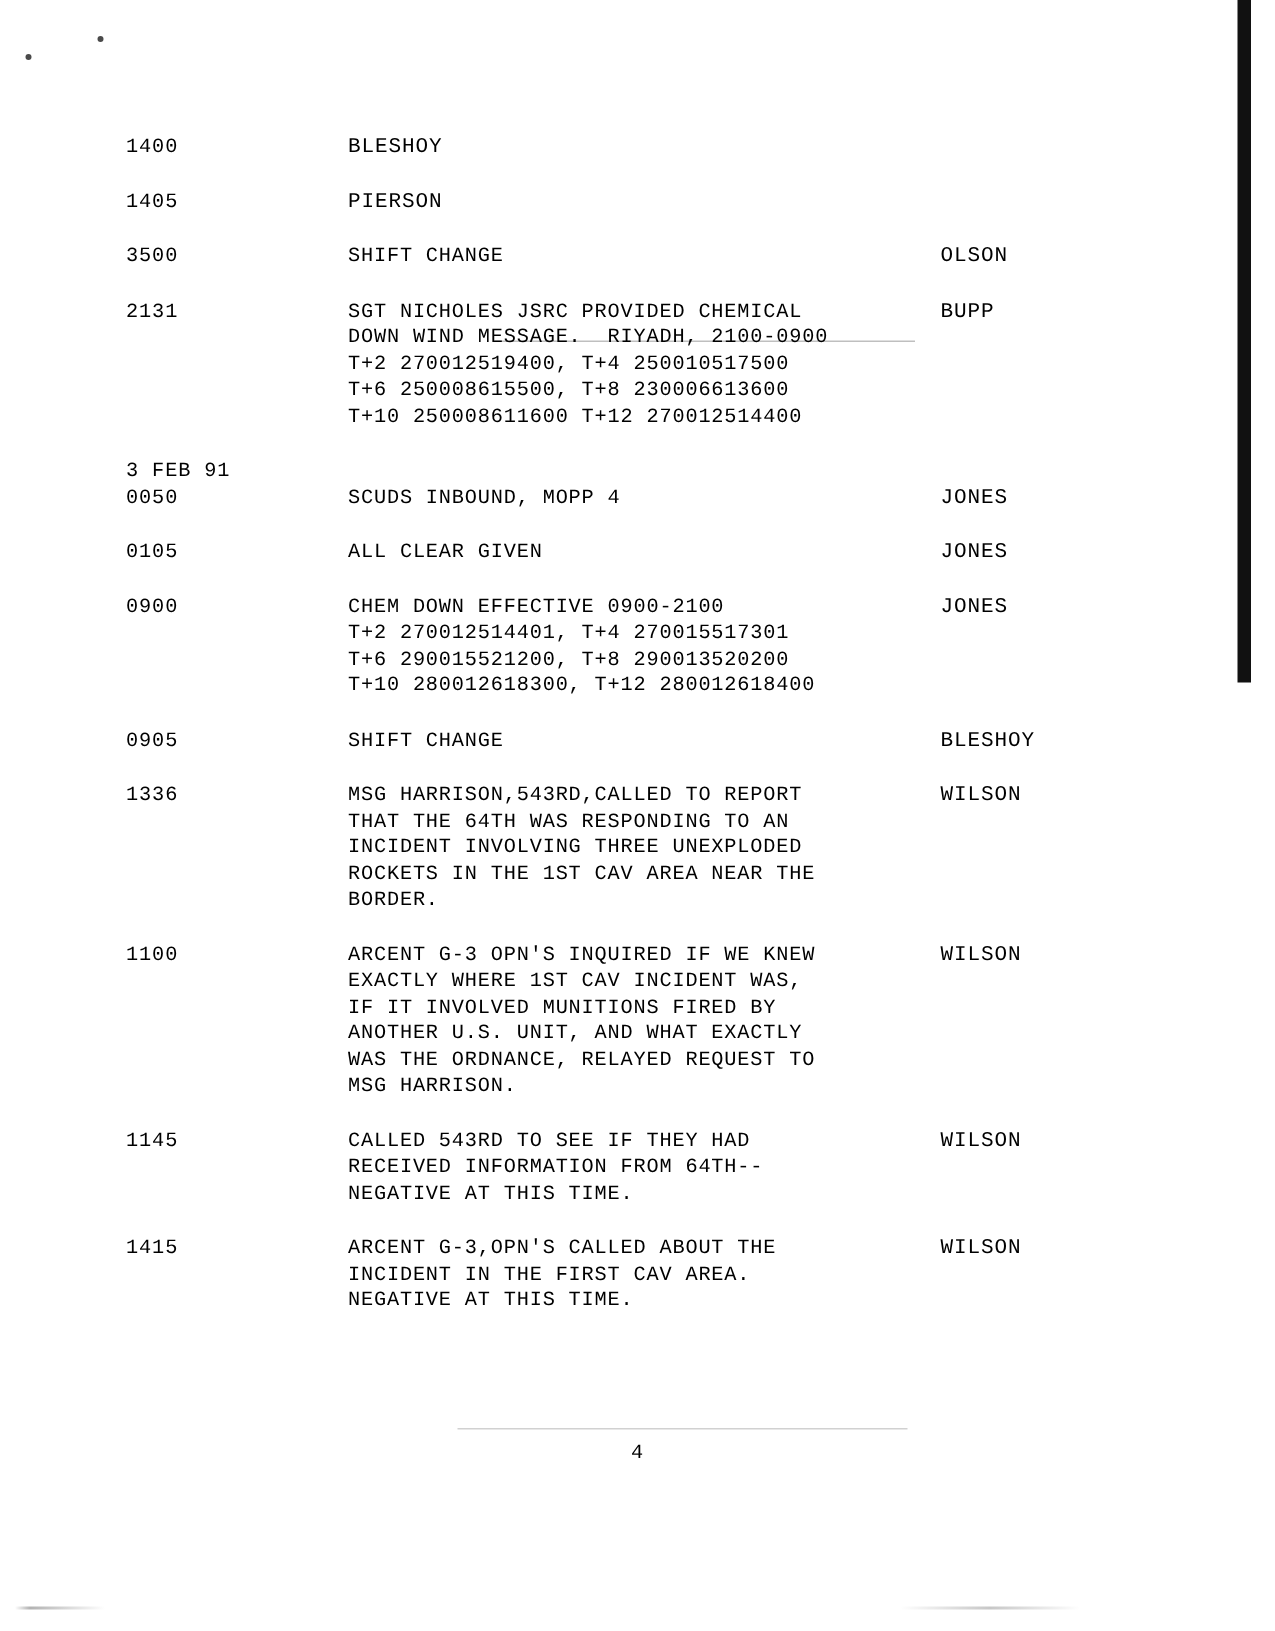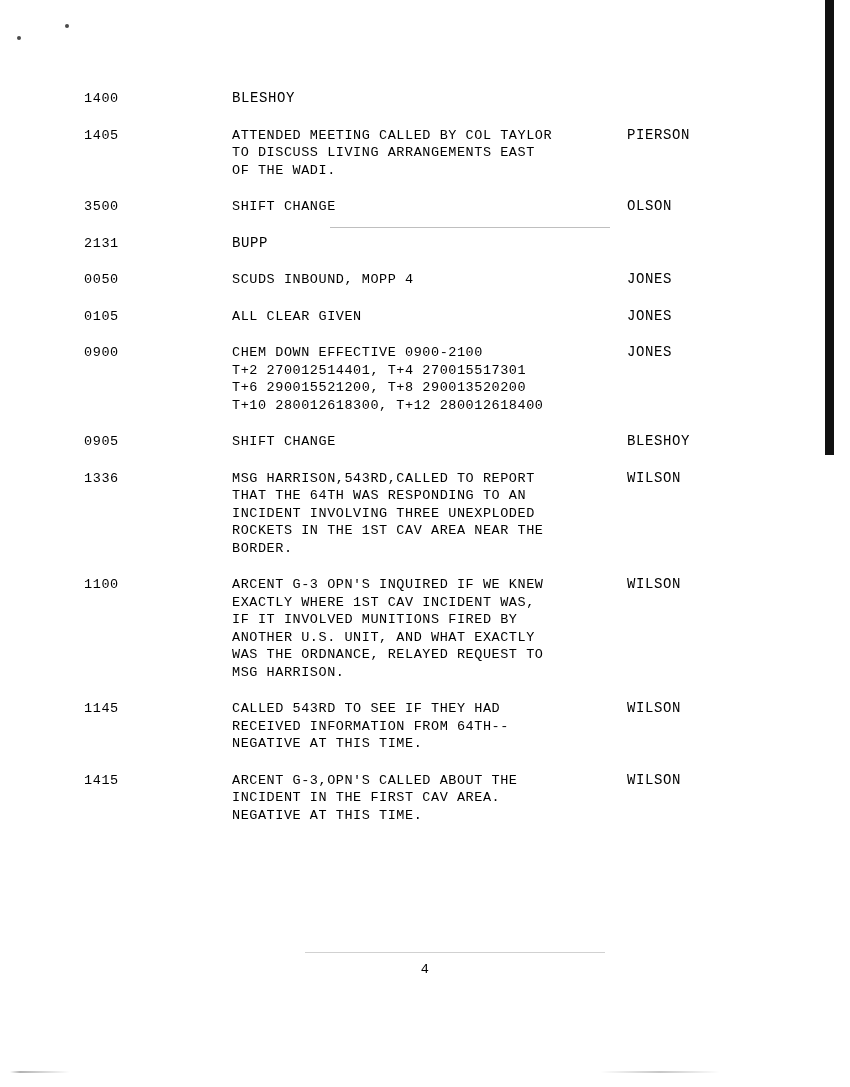--- a/index.html
+++ b/index.html
@@ -135,34 +135,37 @@
   <div class="streak streak-2"></div>
   <div class="bottom-smudge"></div>
 
   <div class="log" id="log-body">
       <div class="entry">
         <div class="col-time">1400</div>
         <div class="col-who">BLESHOY</div>
       </div>
       <div class="entry">
         <div class="col-time">1405</div>
-        <div class="col-text">ATTENDED MEETING CALLED BY COL TAYLOR
-TO DISCUSS LIVING ARRANGEMENTS EAST
-OF THE WADI.</div>
         <div class="col-who">PIERSON</div>
       </div>
       <div class="entry">
         <div class="col-time">3500</div>
         <div class="col-text">SHIFT CHANGE</div>
         <div class="col-who">OLSON</div>
       </div>
       <div class="entry">
         <div class="col-time">2131</div>
+        <div class="col-text">SGT NICHOLES JSRC PROVIDED CHEMICAL
+DOWN WIND MESSAGE.  RIYADH, 2100-0900
+T+2 270012519400, T+4 250010517500
+T+6 250008615500, T+8 230006613600
+T+10 250008611600 T+12 270012514400</div>
         <div class="col-who">BUPP</div>
       </div>
+      <div class="date-head">3 FEB 91</div>
       <div class="entry">
         <div class="col-time">0050</div>
         <div class="col-text">SCUDS INBOUND, MOPP 4</div>
         <div class="col-who">JONES</div>
       </div>
       <div class="entry">
         <div class="col-time">0105</div>
         <div class="col-text">ALL CLEAR GIVEN</div>
         <div class="col-who">JONES</div>
       </div>

